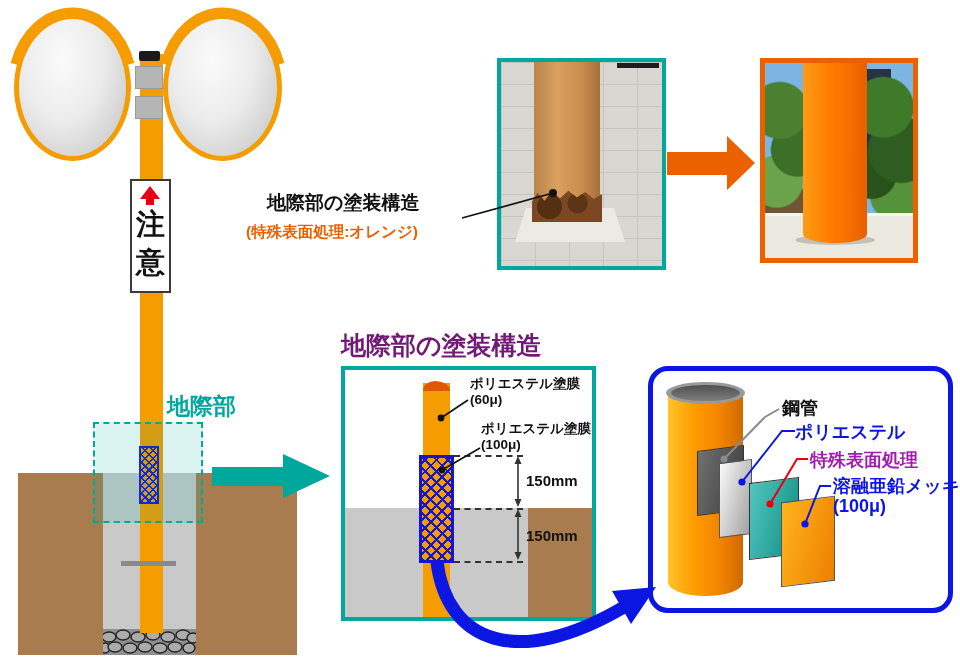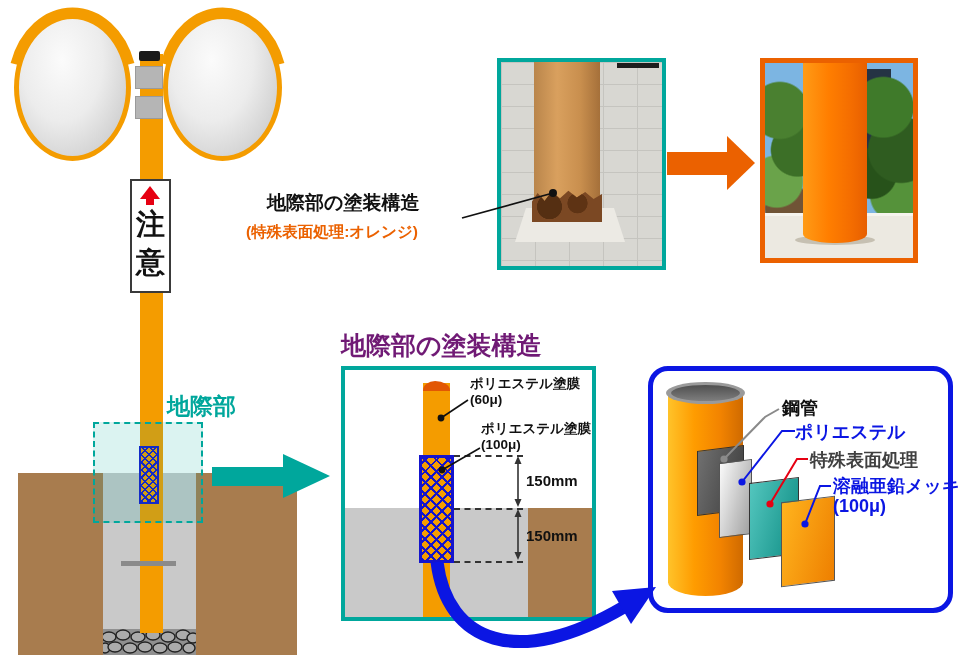--- a/index.html
+++ b/index.html
@@ -114,21 +114,21 @@
   .cyl-top-in{position:absolute;left:18px;top:14px;width:69px;height:16px;border-radius:50%;
     background:linear-gradient(180deg,#4f4f4f,#7e7e7e);z-index:3;}
   .panel{position:absolute;transform:skewY(-7deg);}
   .panel.dark{left:44px;top:77px;width:45px;height:63px;background:linear-gradient(105deg,#707070,#3c3c3c);border:1px solid #333;z-index:4;}
   .panel.silver{left:66px;top:90px;width:31px;height:73px;background:linear-gradient(105deg,#fafafa,#9f9f9f);border:1px solid #555;z-index:5;}
   .panel.teal{left:96px;top:109px;width:48px;height:75px;background:linear-gradient(105deg,#53c6be,#0f8d84);border:1px solid #333;z-index:6;}
   .panel.orange{left:128px;top:128px;width:52px;height:83px;background:linear-gradient(105deg,#ffb41e,#ee7f00);border:1px solid #555;z-index:7;}
   .lb-label{position:absolute;font-weight:700;font-size:18px;line-height:20px;z-index:9;}
   .lb-label.pipe{left:129px;top:27px;color:#111;}
   .lb-label.zinc{left:142px;top:51px;color:#0b16e3;}
-  .lb-label.surf{left:157px;top:79px;color:#404040;}
+  .lb-label.surf{left:157px;top:79px;color:#a21caf;}
   .lb-label.poly{left:180px;top:105px;color:#0b16e3;}
   .lb-svg{position:absolute;left:0;top:0;z-index:8;pointer-events:none;}
 
   
   .overlay{left:0;top:0;z-index:40;pointer-events:none;}
 </style>
 </head>
 <body>
 
 <div class="stage">

